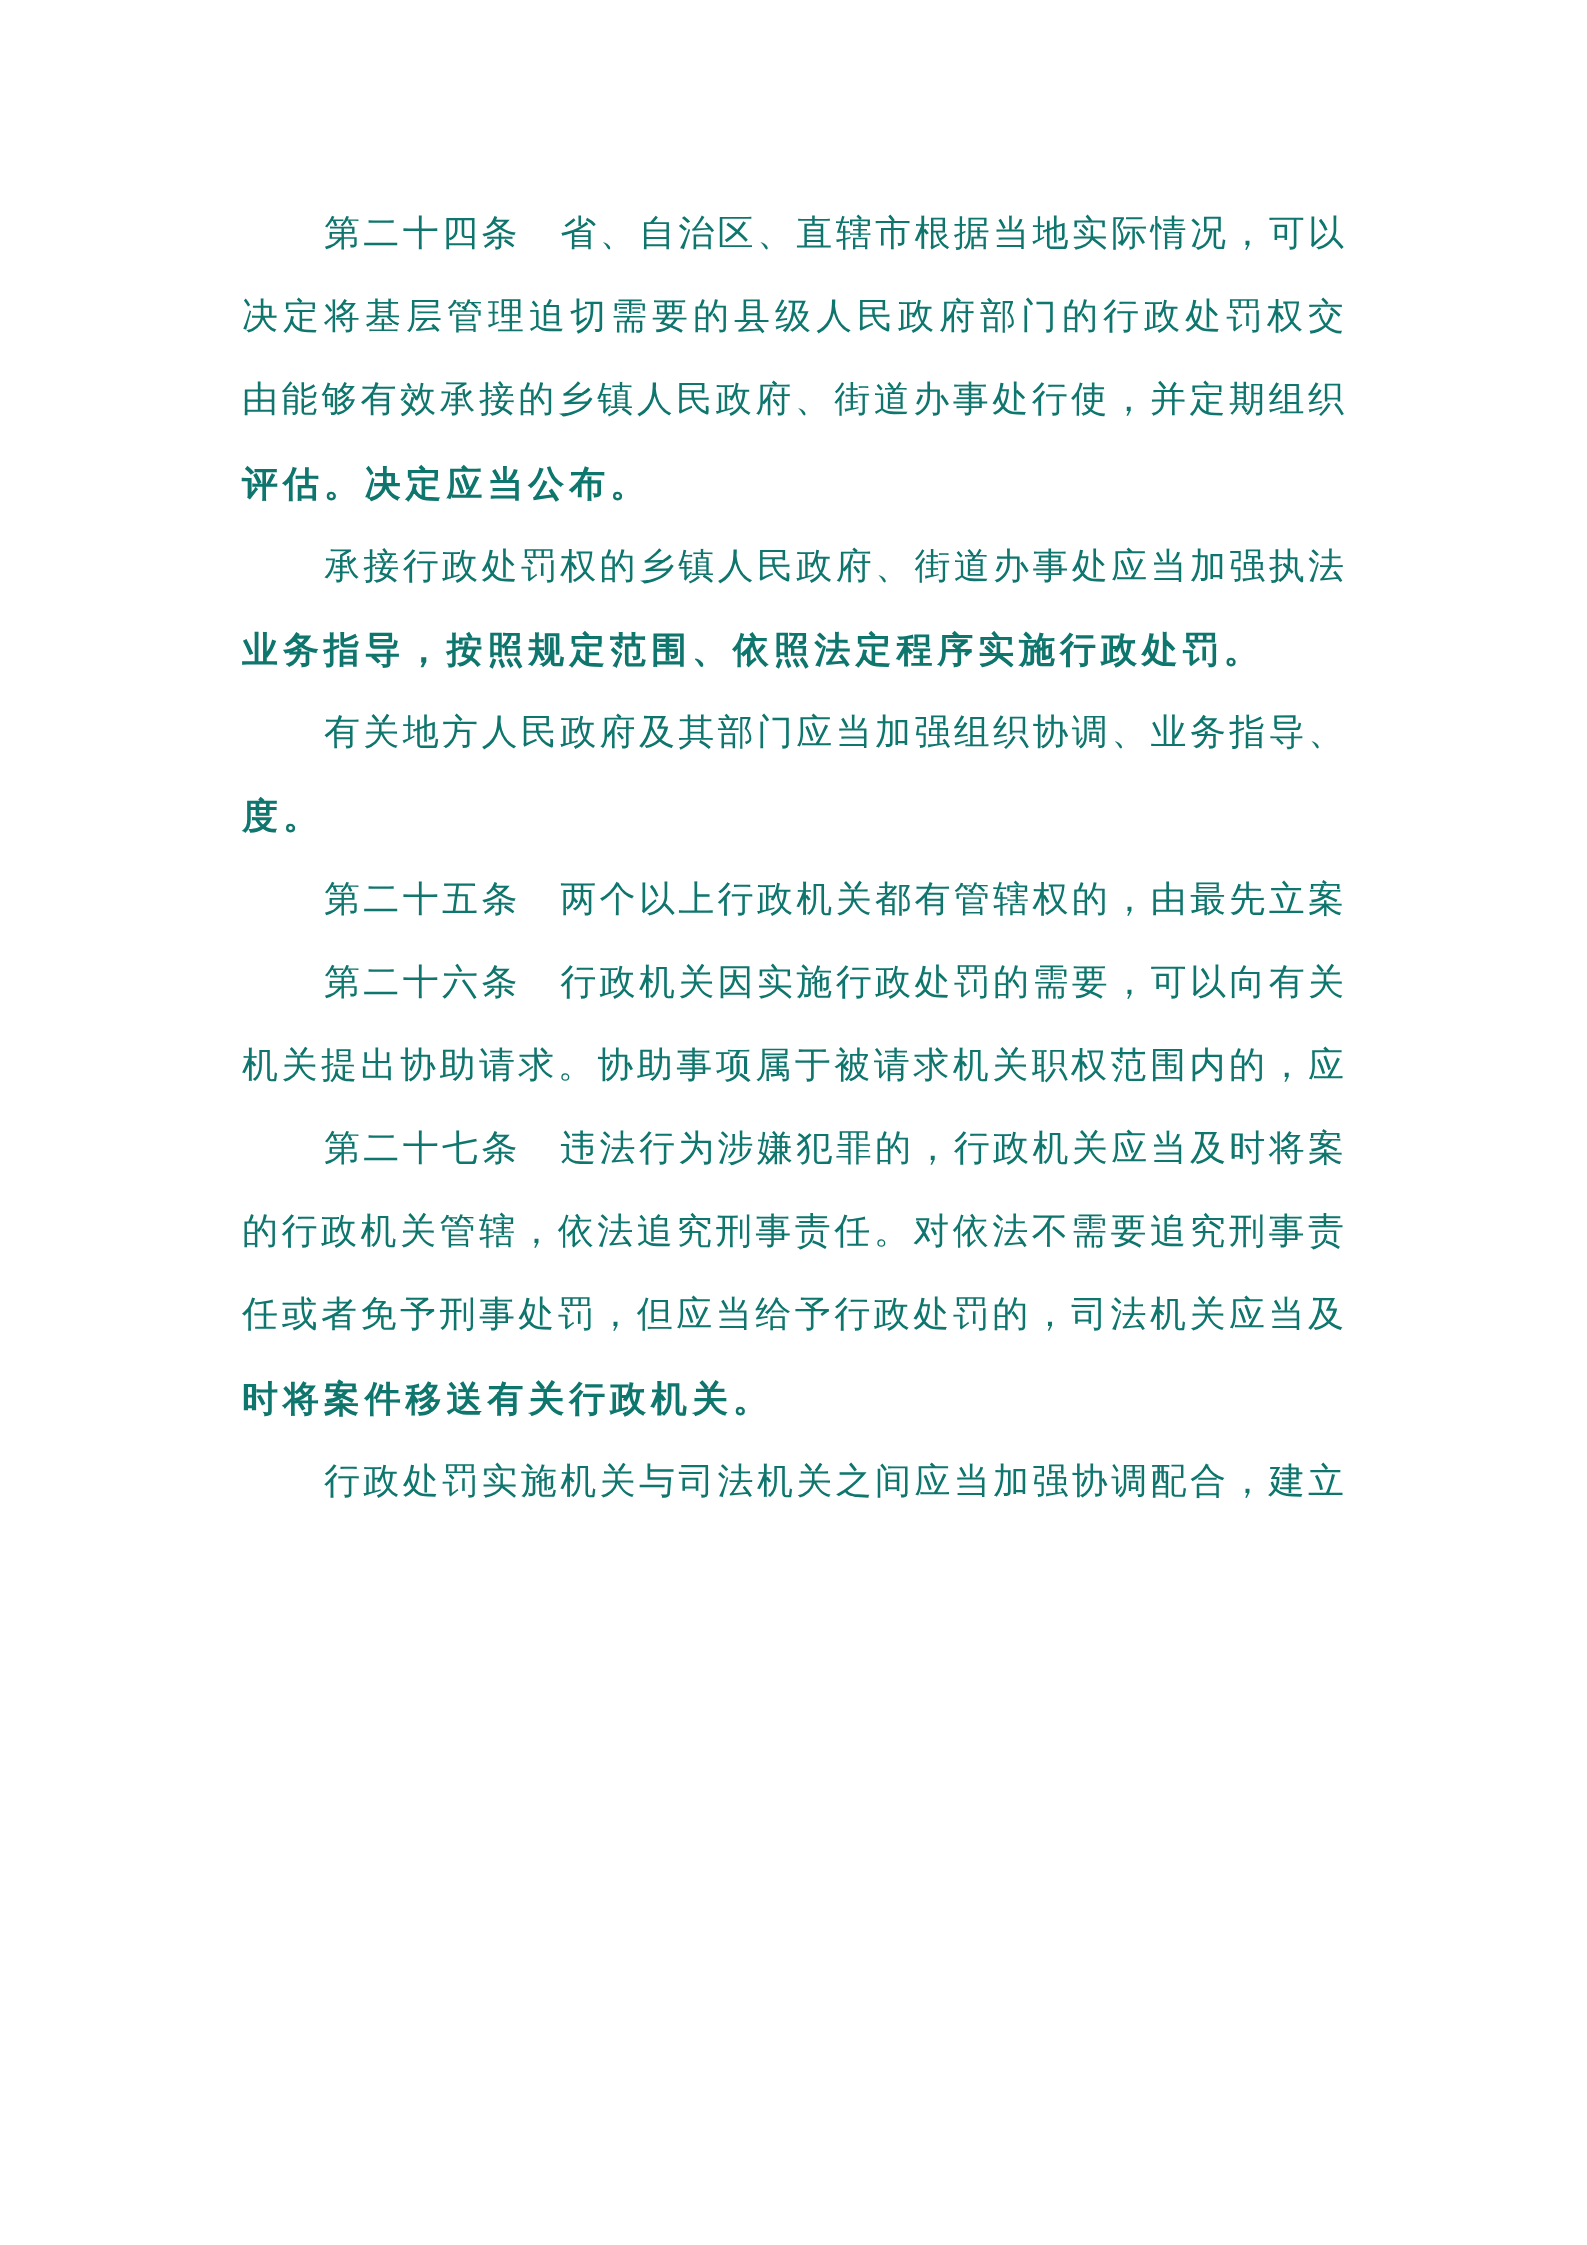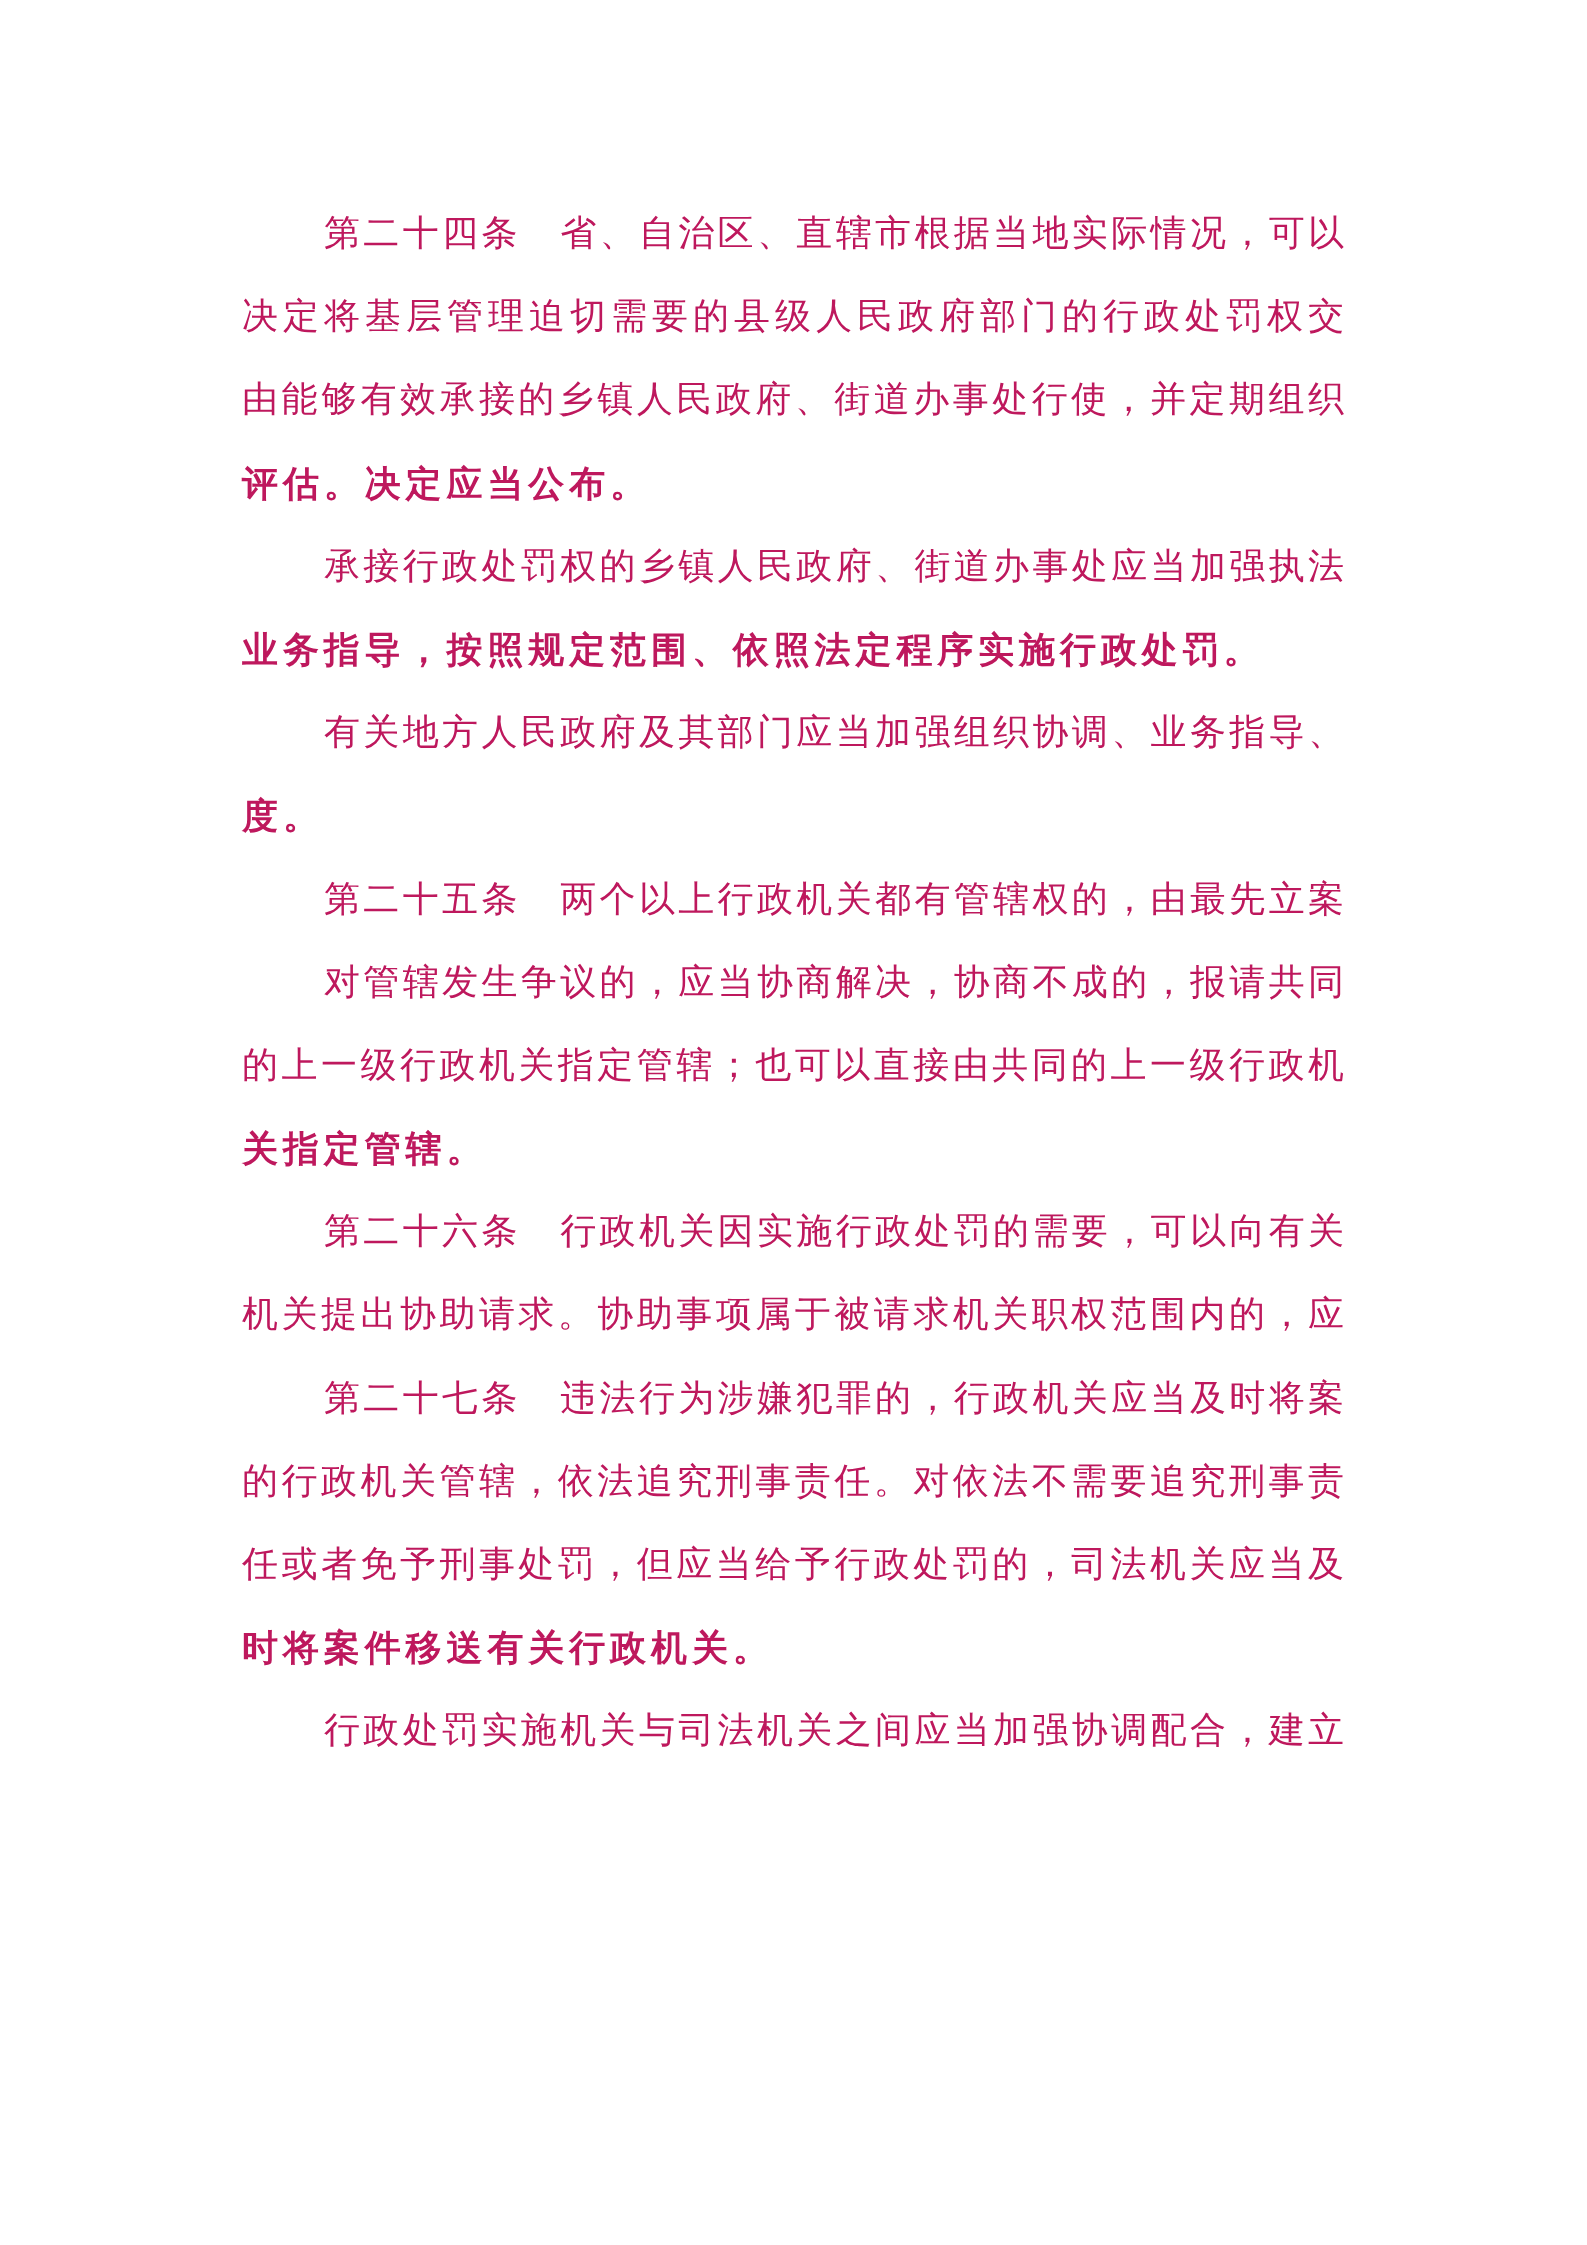--- a/index.html
+++ b/index.html
@@ -25,21 +25,21 @@
     position: absolute;
     left: 242px;
     top: 205px;
     width: 1102px;
   }
   .line {
     height: 83.2px;
     line-height: 56px;
     font-family: "DejaVu Serif", "Liberation Serif", serif;
     font-size: 36px;
-    color: #be185d;
+    color: #0f766e;
     white-space: nowrap;
     overflow: visible;
     box-sizing: border-box;
   }
   .line.full {
     text-align: justify;
     text-align-last: justify;
   }
   .line.last {
     text-align: left;
@@ -70,25 +70,20 @@
 
     <div>
       <div class="line full indent">有关地方人民政府及其部门应当加强组织协调、业务指导、</div>
       <div class="line last">度。</div>
     </div>
 
     <div>
       <div class="line full indent">第二十五条　两个以上行政机关都有管辖权的，由最先立案</div>
     </div>
 
-    <div>
-      <div class="line full indent">对管辖发生争议的，应当协商解决，协商不成的，报请共同</div>
-      <div class="line full">的上一级行政机关指定管辖；也可以直接由共同的上一级行政机</div>
-      <div class="line last">关指定管辖。</div>
-    </div>
 
     <div>
       <div class="line full indent">第二十六条　行政机关因实施行政处罚的需要，可以向有关</div>
       <div class="line full">机关提出协助请求。协助事项属于被请求机关职权范围内的，应</div>
     </div>
 
     <div>
       <div class="line full indent">第二十七条　违法行为涉嫌犯罪的，行政机关应当及时将案</div>
       <div class="line full">的行政机关管辖，依法追究刑事责任。对依法不需要追究刑事责</div>
       <div class="line full">任或者免予刑事处罚，但应当给予行政处罚的，司法机关应当及</div>

